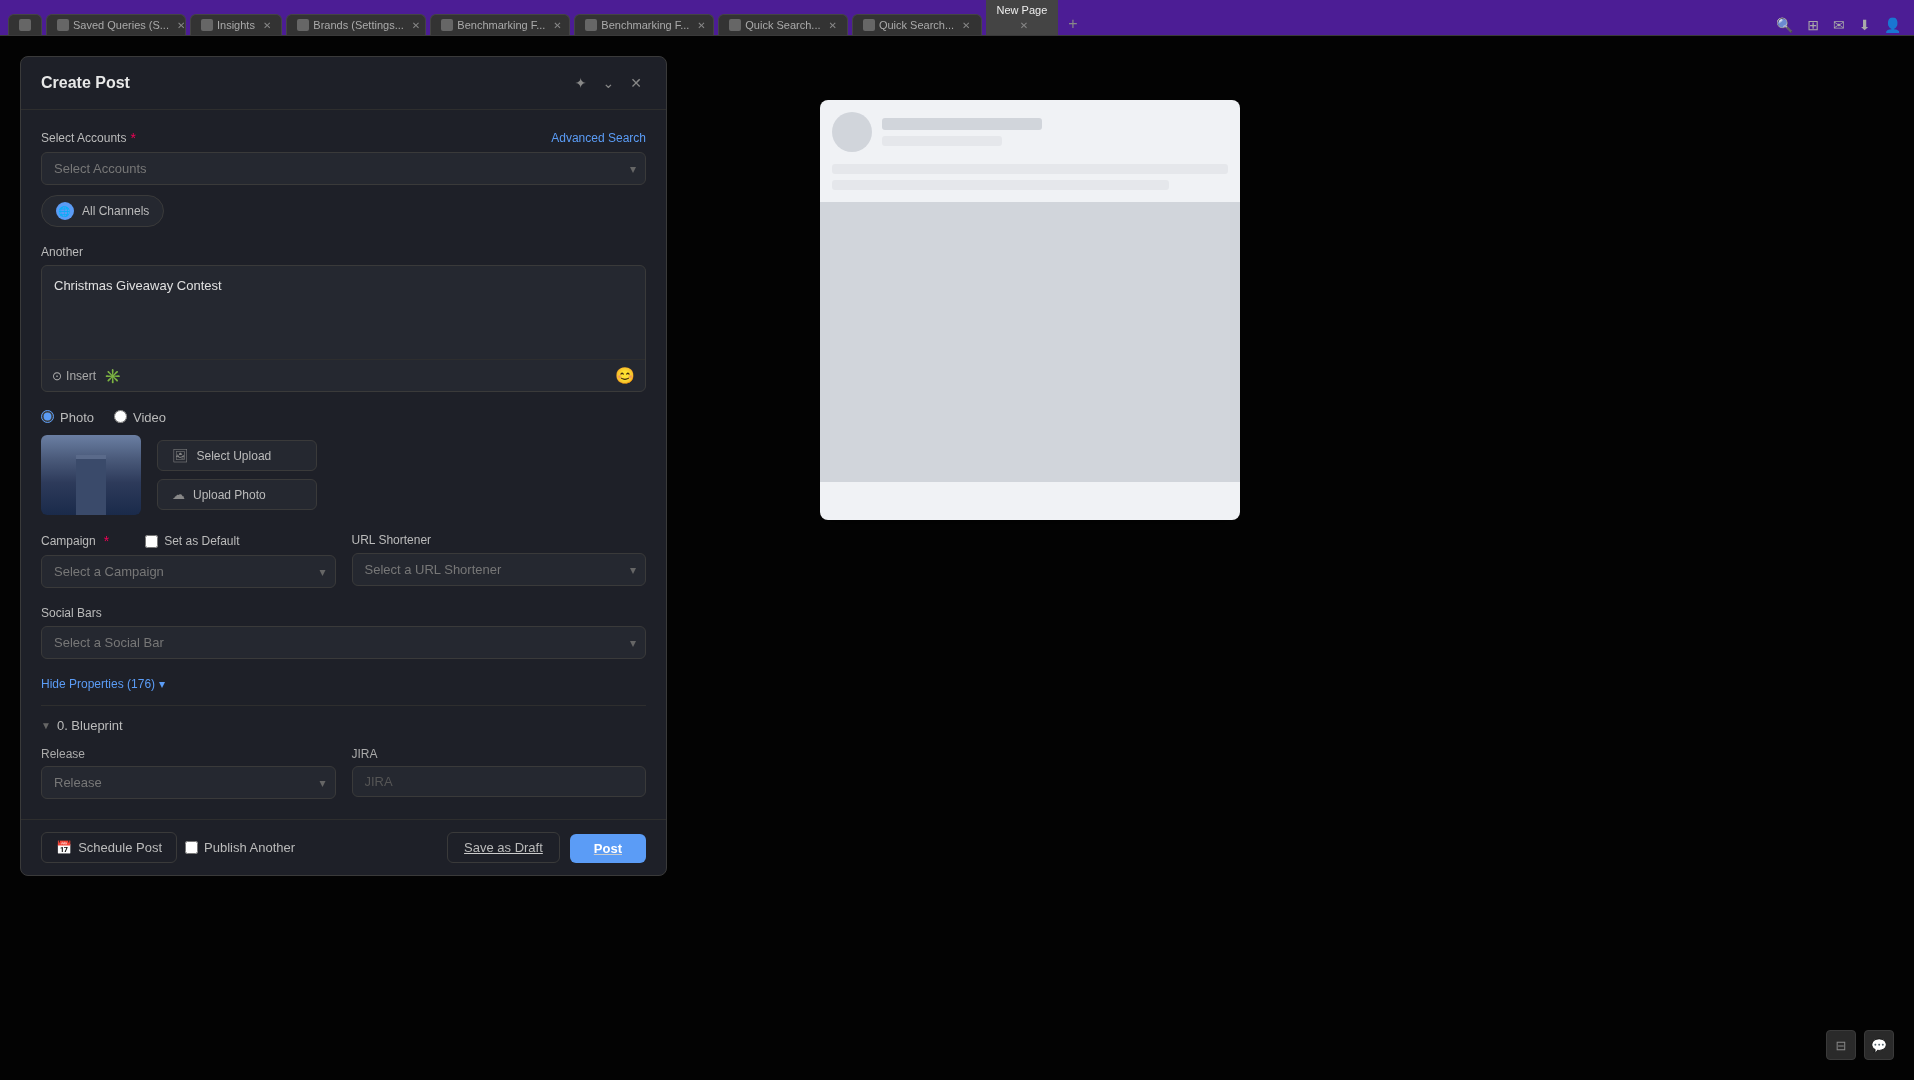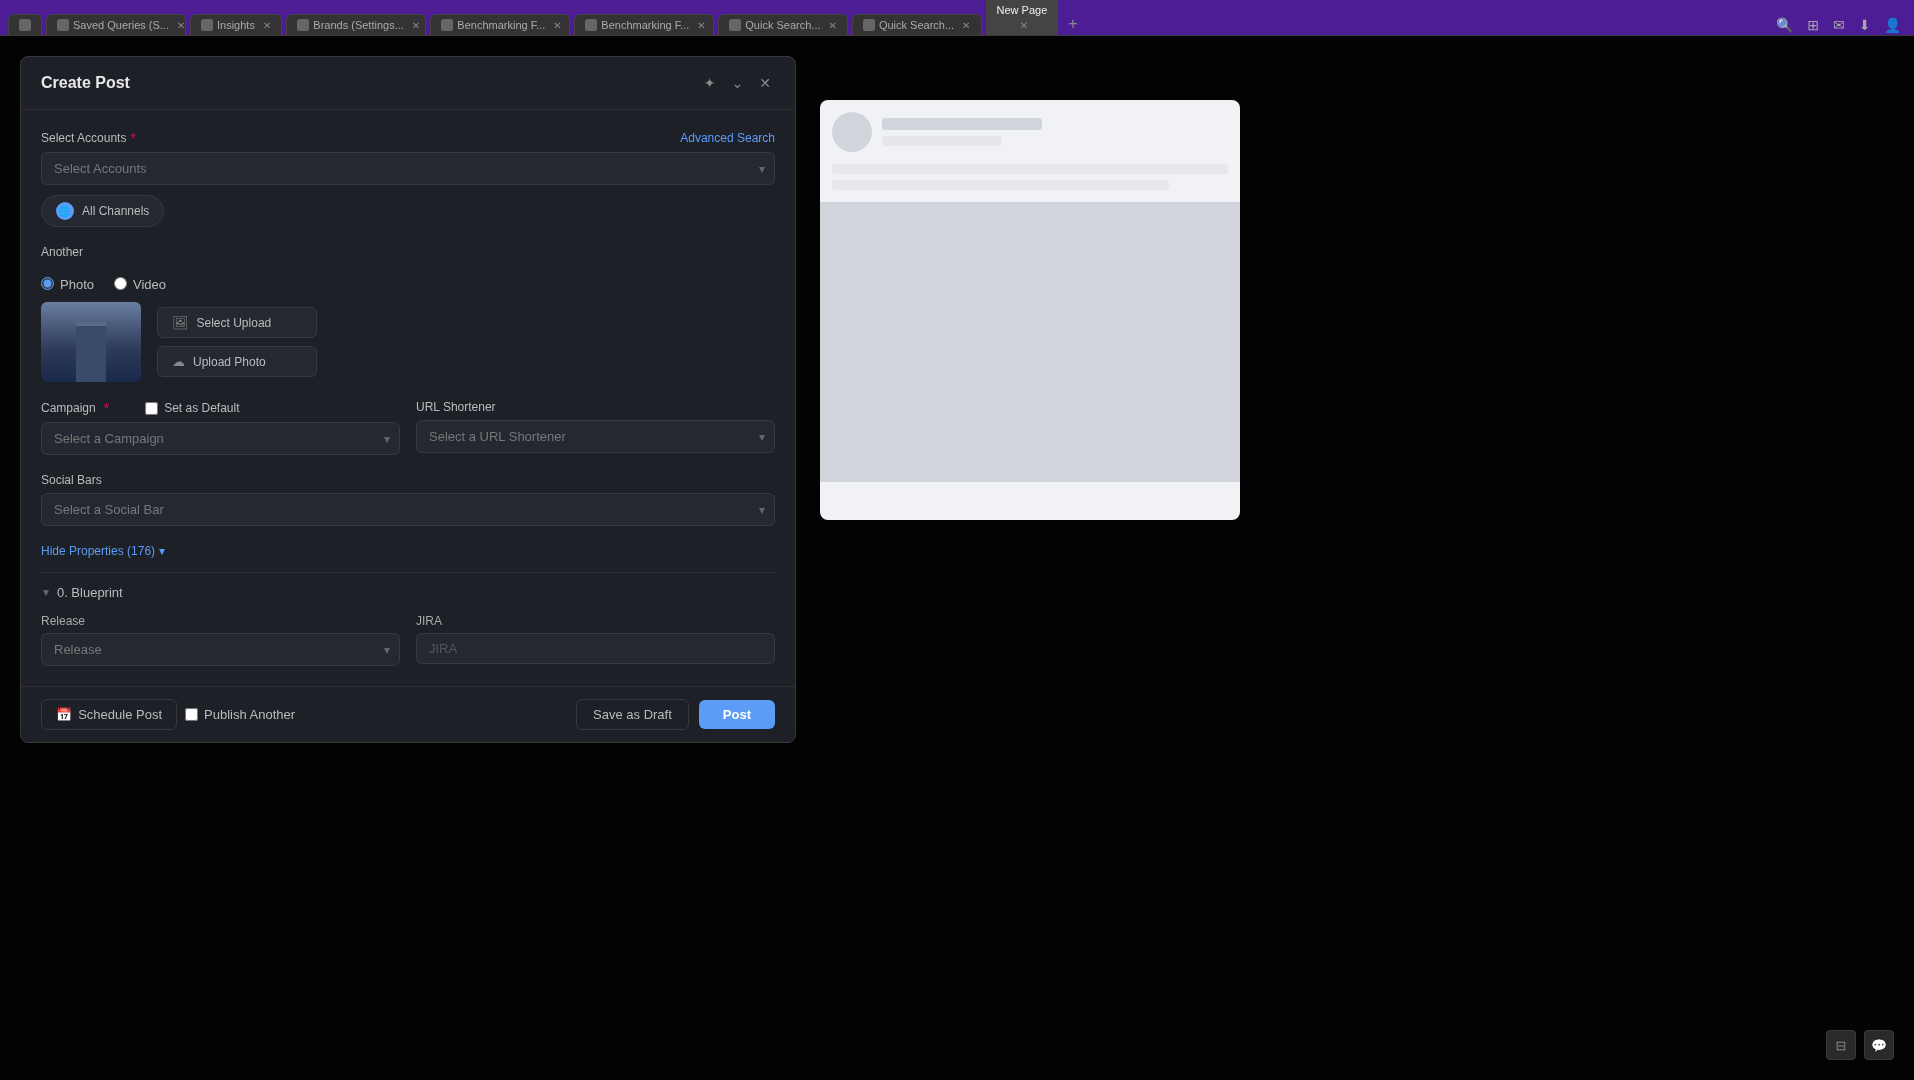--- a/index.html
+++ b/index.html
@@ -91,21 +91,21 @@
       display: flex;
       align-items: flex-start;
       justify-content: flex-start;
     }
 
     
     .modal {
       background: #1e2028;
       border: 1px solid #3a3a3a;
       border-radius: 8px;
-      width: 776px;
+      width: 647px;
       margin: 20px 20px 0 20px;
       display: flex;
       flex-direction: column;
       max-height: calc(100vh - 60px);
       overflow: hidden;
     }
 
     .modal-header {
       display: flex;
       align-items: center;
@@ -458,21 +458,22 @@
       display: flex;
       align-items: center;
       gap: 6px;
       color: #bbb;
       font-size: 13px;
       cursor: pointer;
     }
     .footer-right {
       display: flex;
       gap: 10px;
-      align-items: center;
+      align-items: flex-end;
+      text-decoration: underline;
     }
     .save-draft-btn {
       background: none;
       border: 1px solid #3a3a3a;
       border-radius: 6px;
       padding: 7px 16px;
       color: #bbb;
       font-size: 13px;
       cursor: pointer;
     }
@@ -666,20 +667,33 @@
         </div>
         <button class="channels-btn">
           <div class="globe-icon">🌐</div>
           <span>All Channels</span>
         </button>
       </div>
 
       <div class="form-section">
         <div class="form-label">
           <span>Another</span>
+        </div>
+        <div class="content-area">
+          <textarea class="content-textarea" placeholder="Christmas Giveaway Contest" style="">Christmas Giveaway Contest</textarea>
+          <div class="content-toolbar">
+            <div class="content-toolbar-left">
+              <div class="insert-btn">
+                <span>⊙</span>
+                <span>Insert</span>
+              </div>
+              <span class="pink-star">✳️</span>
+            </div>
+            <span class="emoji-btn">😊</span>
+          </div>
         </div>
       </div>
 
       <div class="form-section">
         <div class="media-type-row">
           <label class="radio-label">
             <input type="radio" name="media-type" checked="" style="">
             <span>Photo</span>
           </label>
           <label class="radio-label">

